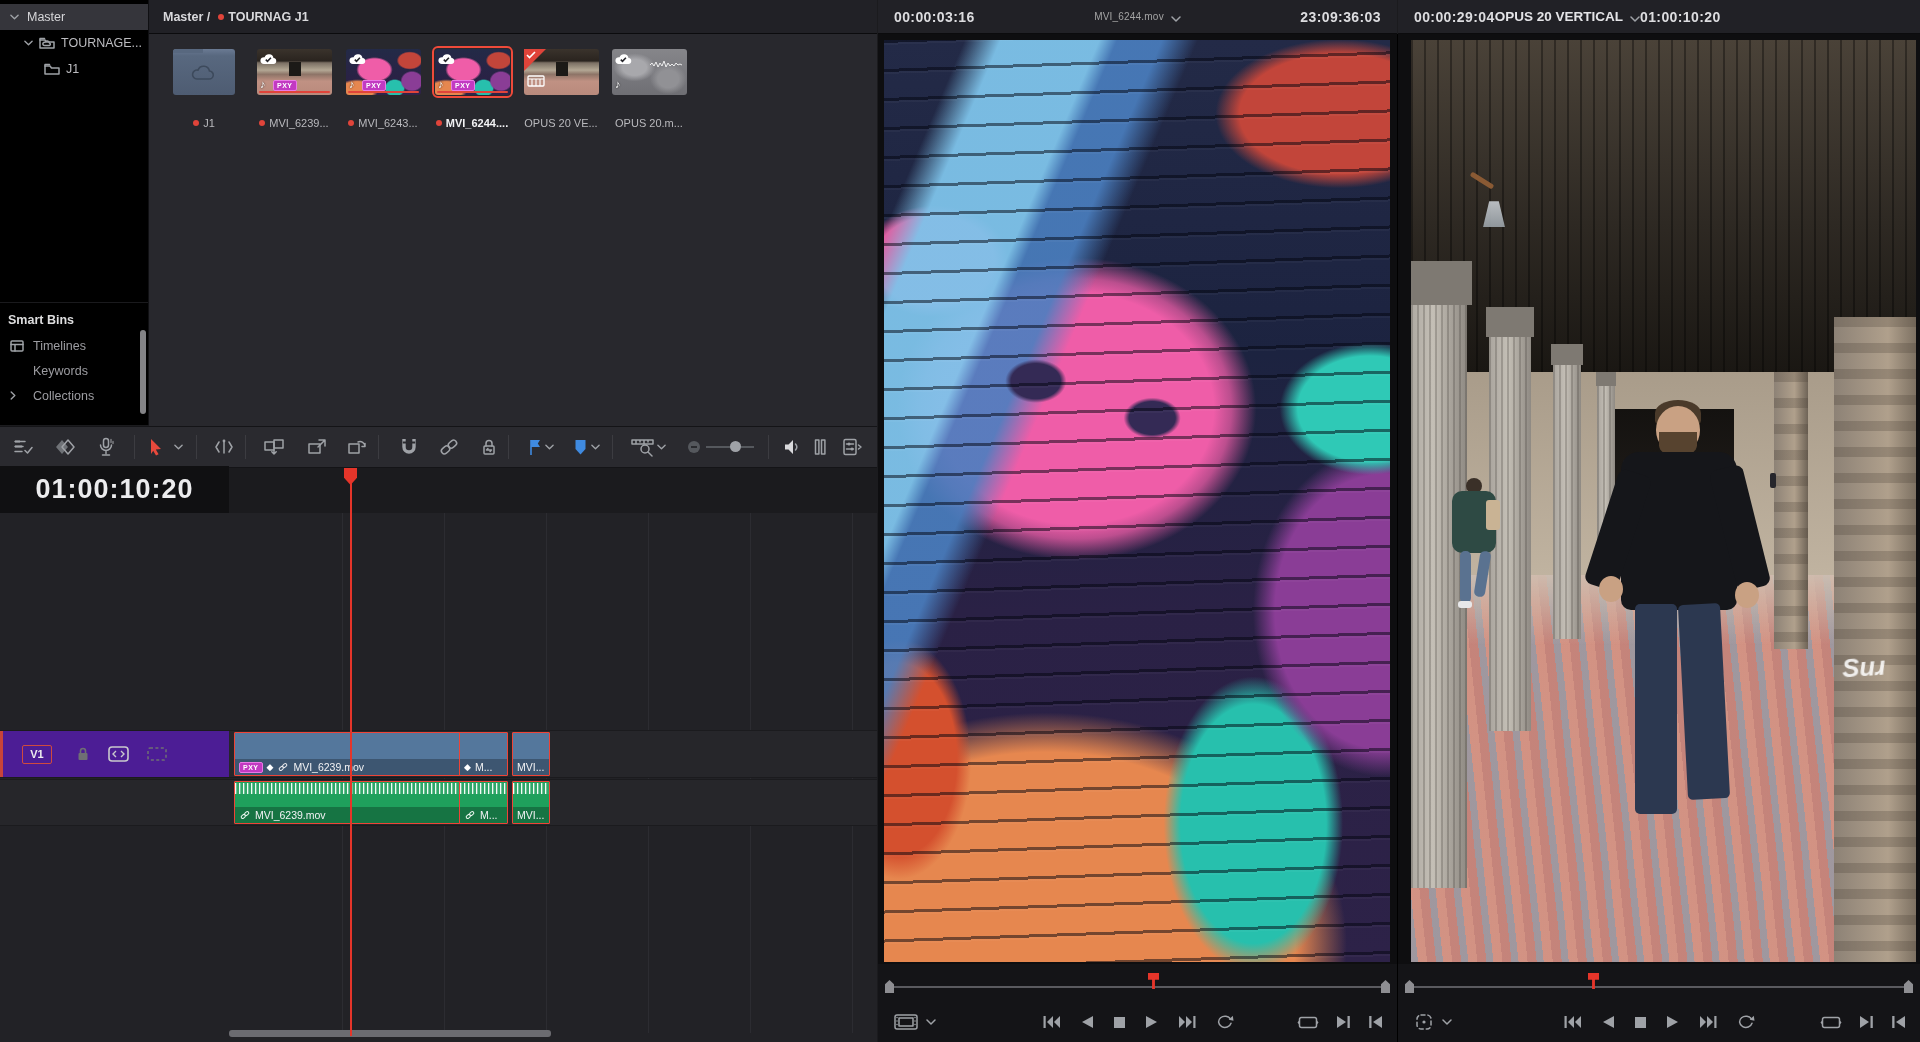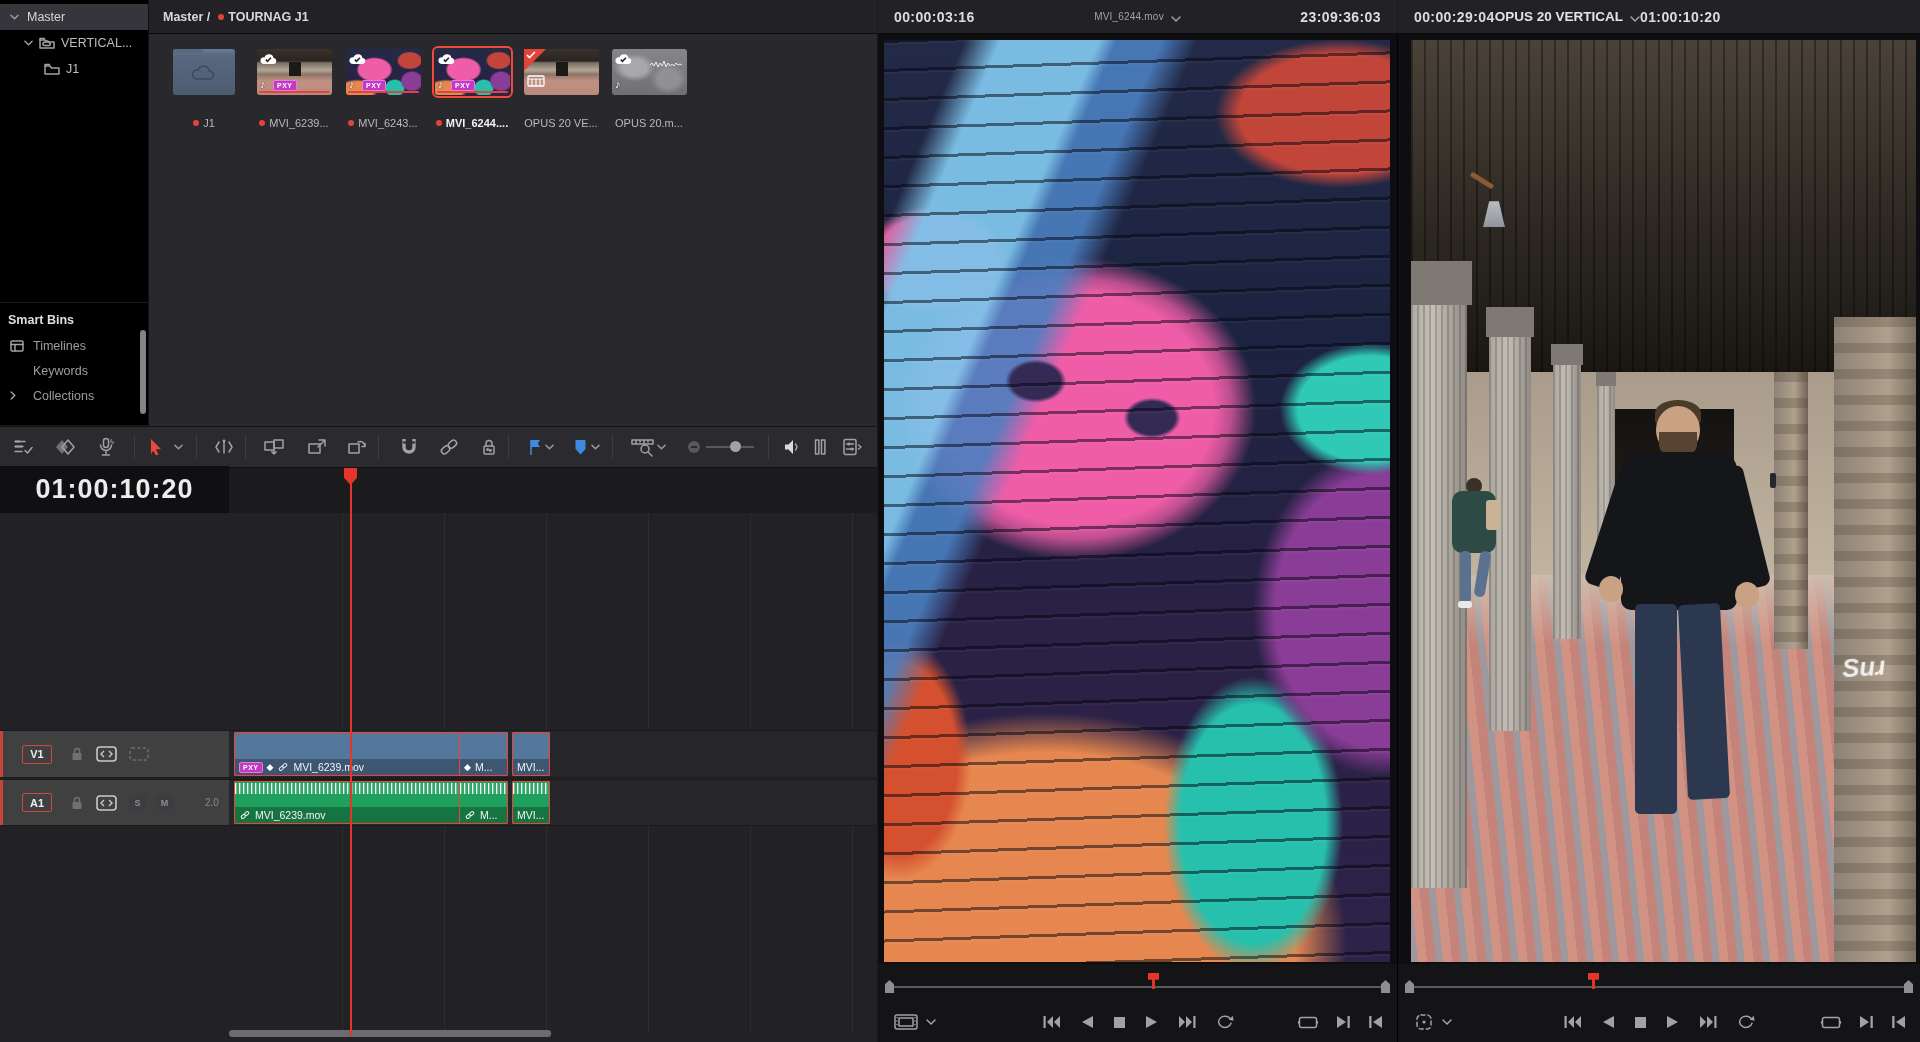--- a/index.html
+++ b/index.html
@@ -74,21 +74,21 @@
   .rlabel{position:absolute;top:22px;font-size:10.5px;color:#95959a;white-space:nowrap;}
   #rulerpin{left:344px;top:468px;width:13px;height:17px;background:#e5352a;
             clip-path:polygon(0 0,100% 0,100% 58%,50% 100%,0 58%);z-index:30;}
   #playhead{left:350px;top:470px;width:2px;height:566px;background:#e5352a;z-index:25;}
 
   
   #tlbody{left:0;top:513px;width:877px;height:529px;background:#222226;}
   #gridlines{position:absolute;left:342px;top:0;width:535px;height:520px;
              background:repeating-linear-gradient(90deg,#2c2c31 0 1px,transparent 1px 102px);}
   .trackrow{position:absolute;left:0;width:877px;background:#26262a;border-top:1px solid #1b1b1e;border-bottom:1px solid #1b1b1e;}
-  .trackhead{position:absolute;left:0;top:0;bottom:0;width:229px;background:#404040;display:flex;align-items:center;}
+  .trackhead{position:absolute;left:0;top:0;bottom:0;width:229px;background:#4c1d95;display:flex;align-items:center;gap:6px;}
   .tstrip{position:absolute;left:0;top:0;bottom:0;width:3px;background:#c8443a;}
   .tbadge{width:28px;height:17px;border:1px solid #cf4a3e;border-radius:2px;color:#ececee;font-size:11px;font-weight:bold;
           display:flex;align-items:center;justify-content:center;margin-left:22px;margin-right:18px;}
   .smbox{width:17px;height:15px;background:#3c3c41;border-radius:2px;color:#8b8b90;font-size:9px;font-weight:bold;
          display:flex;align-items:center;justify-content:center;margin-right:10px;}
   .chan{font-size:10px;color:#8a8a8e;margin-left:22px;}
   .clip{position:absolute;border:1px solid #ee4437;border-radius:1px;overflow:hidden;box-sizing:border-box;}
   .clip .cbar{position:absolute;left:0;right:0;bottom:0;height:16px;background:rgba(0,0,0,.27);
               display:flex;align-items:center;padding-left:4px;gap:4px;}
   .clip .cname{font-size:10.5px;color:#f2f2f4;white-space:nowrap;}
@@ -220,21 +220,21 @@
     </div>
     <div class="treerow" style="padding-left:24px;">
       <svg width="9" height="6" viewBox="0 0 10 6" style="margin-right:6px;">
           <path class="st" d="M1 1l4 4 4-4"></path>
         </svg>
       <svg width="16" height="12" viewBox="0 0 16 12" style="margin-right:6px;">
         <path class="st" d="M1 3h5l1.5 2H15v6H1z"></path>
           <path class="st" d="M1 3V1.5h4.5"></path>
         <path class="st" d="M5.5 8.5a1.6 1.6 0 1 1 .5-3.1 2.3 2.3 0 0 1 4.4.6 1.3 1.3 0 0 1 0 2.5z"></path>
         </svg>
-      <span>VERTICAL...</span>
+      <span>TOURNAGE...</span>
     </div>
     <div class="treerow" style="padding-left:44px;">
       <svg width="16" height="12" viewBox="0 0 16 12" style="margin-right:6px;">
         <path class="st" d="M1 3h5l1.5 2H15v6H1z"></path>
           <path class="st" d="M1 3V1.5h4.5"></path>
         </svg>
       <span>J1</span>
     </div>
 
     <div id="smartbins">
@@ -552,35 +552,20 @@
         </div>
       </div>
       <div class="clip vclip" style="left:512px;top:1px;width:38px;height:44px;">
         <div class="cbar">
           <span class="cname">MVI...</span>
         </div>
       </div>
     </div>
 
     <div class="trackrow" style="top:266px;height:45px;">
-      <div class="trackhead">
-        <div class="tstrip"></div>
-        <span class="tbadge">A1</span>
-        <svg width="14" height="16" viewBox="0 0 14 16" style="margin-right:12px;">
-          <rect x="2.5" y="7" width="9" height="7" rx="1" fill="#6f6f74"></rect>
-            <path d="M4.5 7V5a2.5 2.5 0 0 1 5 0v2" stroke="#6f6f74" stroke-width="1.6" fill="none"></path>
-          </svg>
-        <svg width="21" height="16" viewBox="0 0 21 16" style="margin-right:12px;">
-          <rect x="1" y="1" width="19" height="14" rx="3" fill="none" stroke="#c9c9cd" stroke-width="1.6"></rect>
-            <path d="M8 5l-3 3 3 3M13 5l3 3-3 3" stroke="#c9c9cd" stroke-width="1.4" fill="none"></path>
-          </svg>
-        <span class="smbox">S</span>
-        <span class="smbox">M</span>
-        <span class="chan">2.0</span>
-      </div>
 
       <div class="clip aclip" style="left:234px;top:1px;width:231px;height:43px;">
         <div class="wave"></div>
         <div class="cbar">
           <svg width="12" height="10" viewBox="0 0 22 20">
               <g transform="rotate(-40 11 10)">
                 <rect x="2" y="7" width="9" height="6" rx="3" fill="none" stroke="#e9f5ee" stroke-width="2"></rect>
                 <rect x="11" y="7" width="9" height="6" rx="3" fill="none" stroke="#e9f5ee" stroke-width="2"></rect>
               </g>
             </svg>

